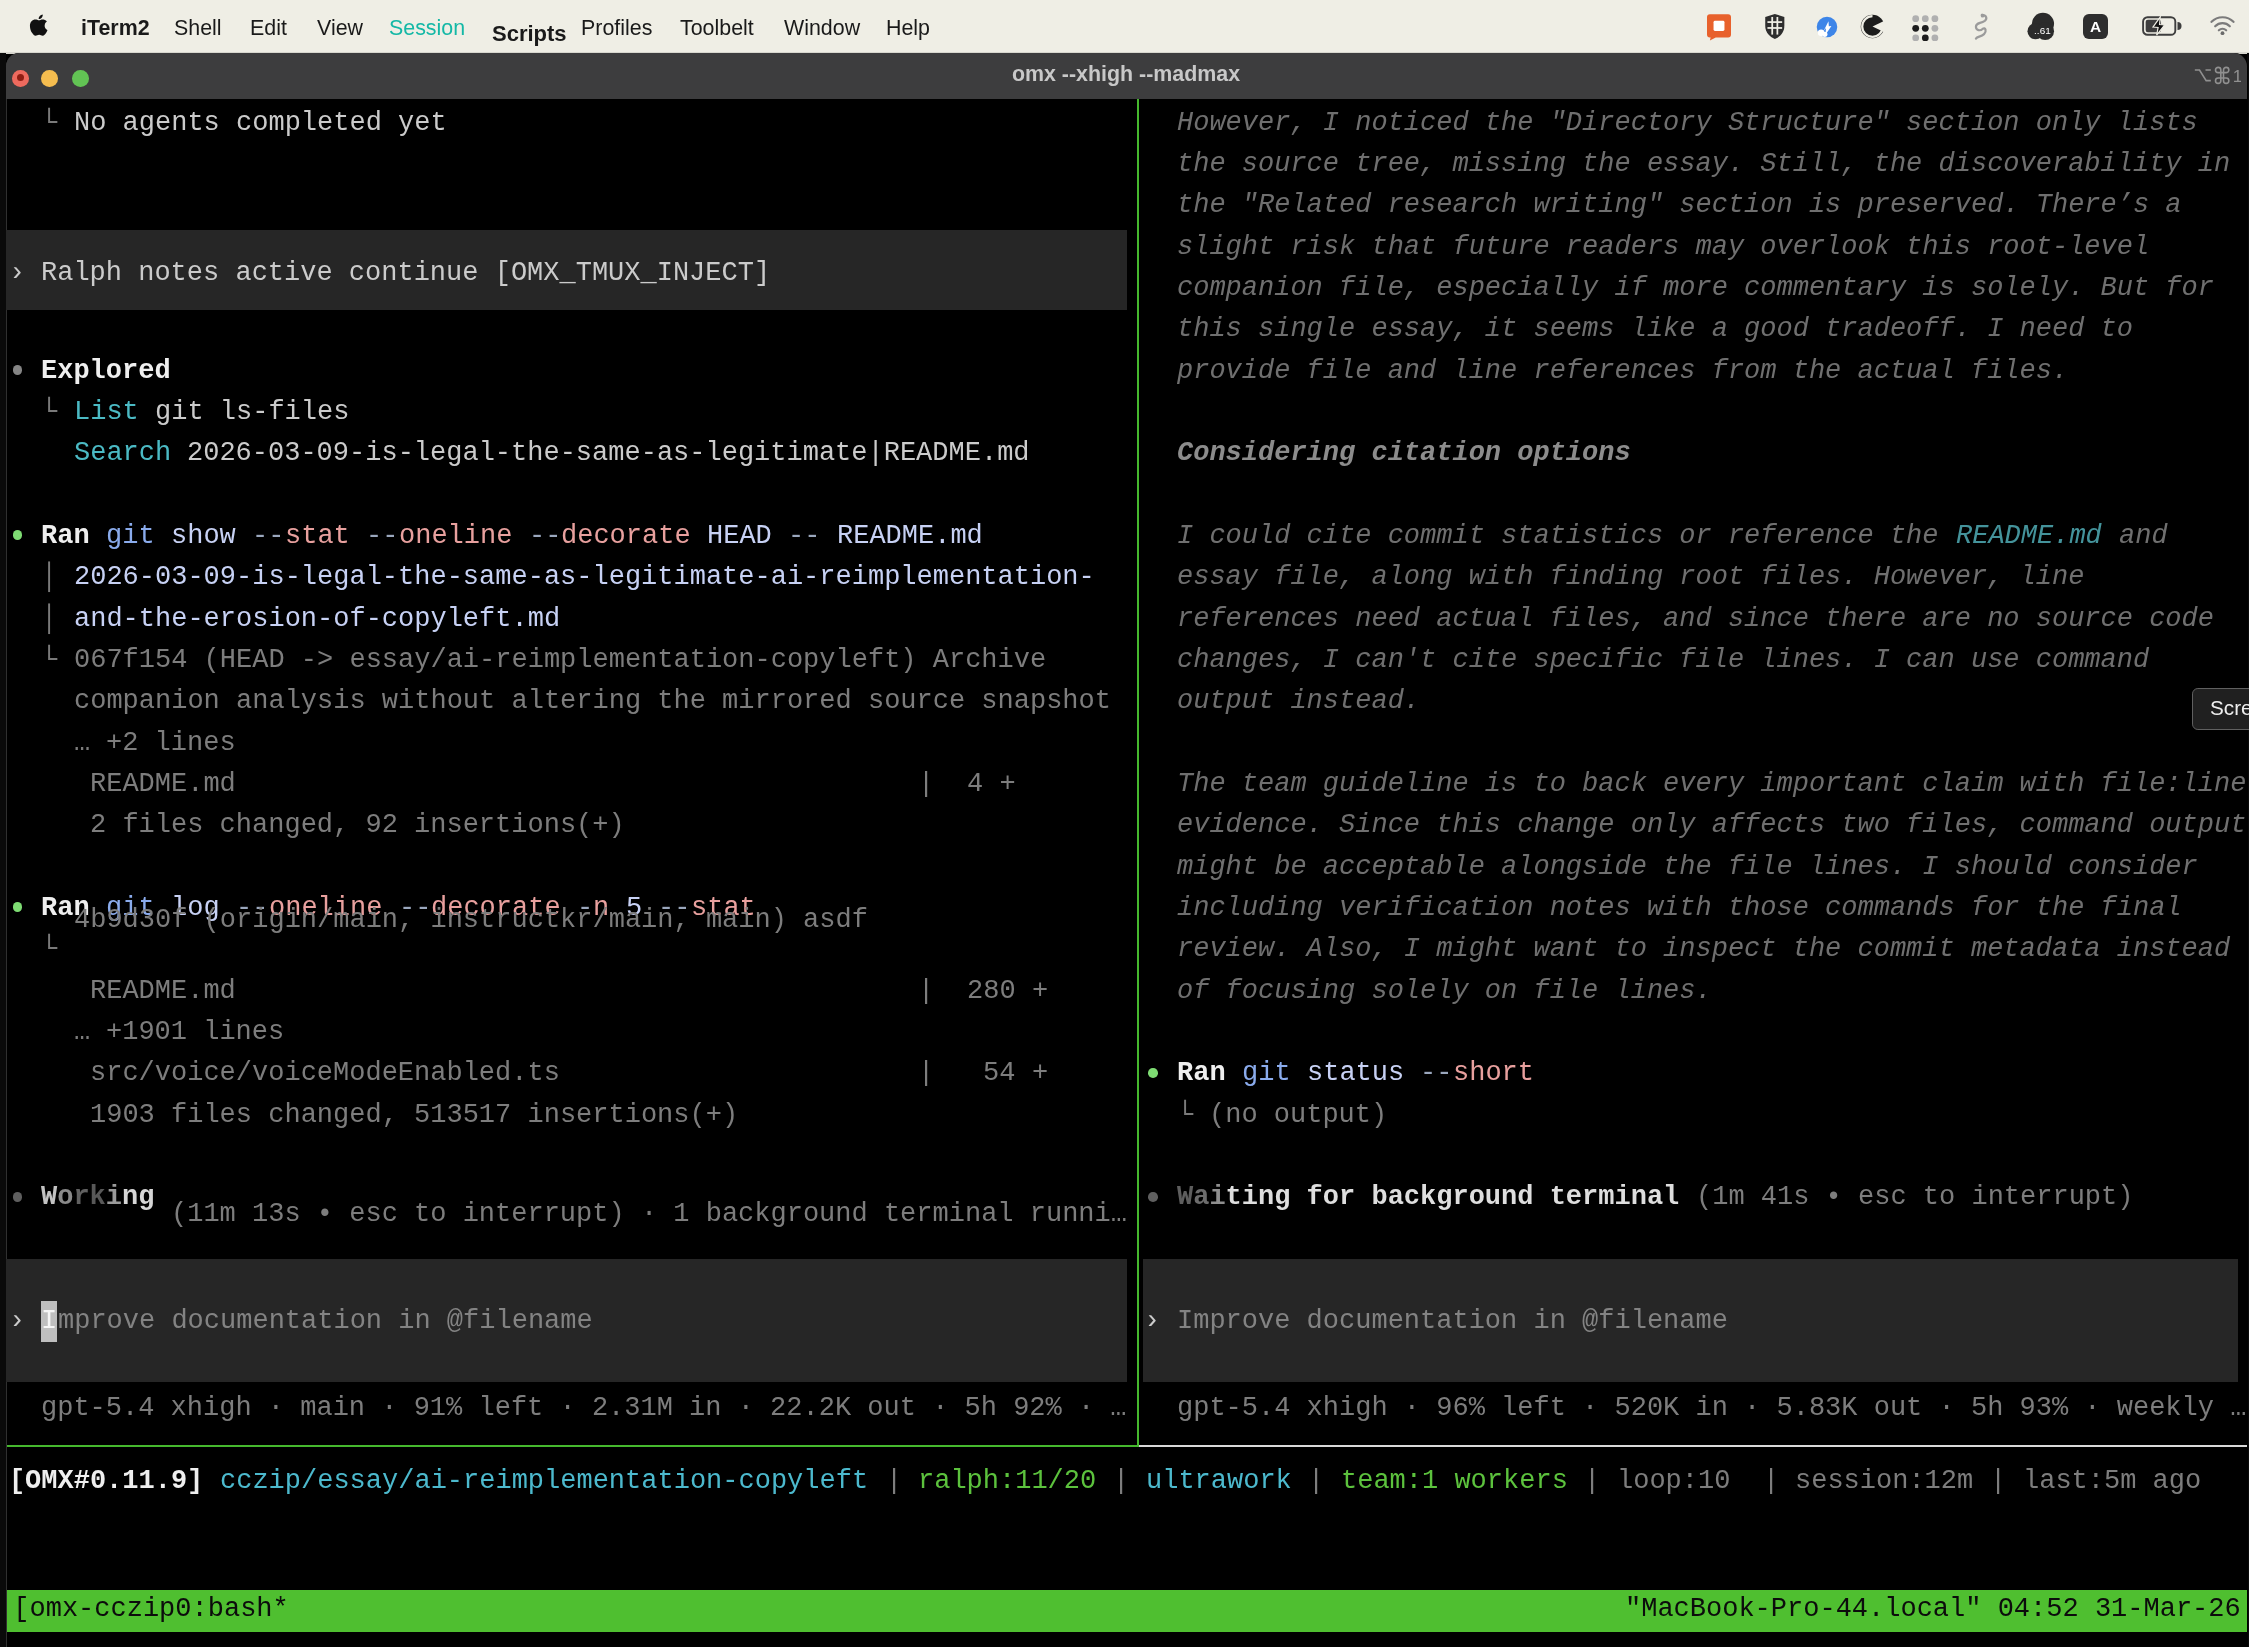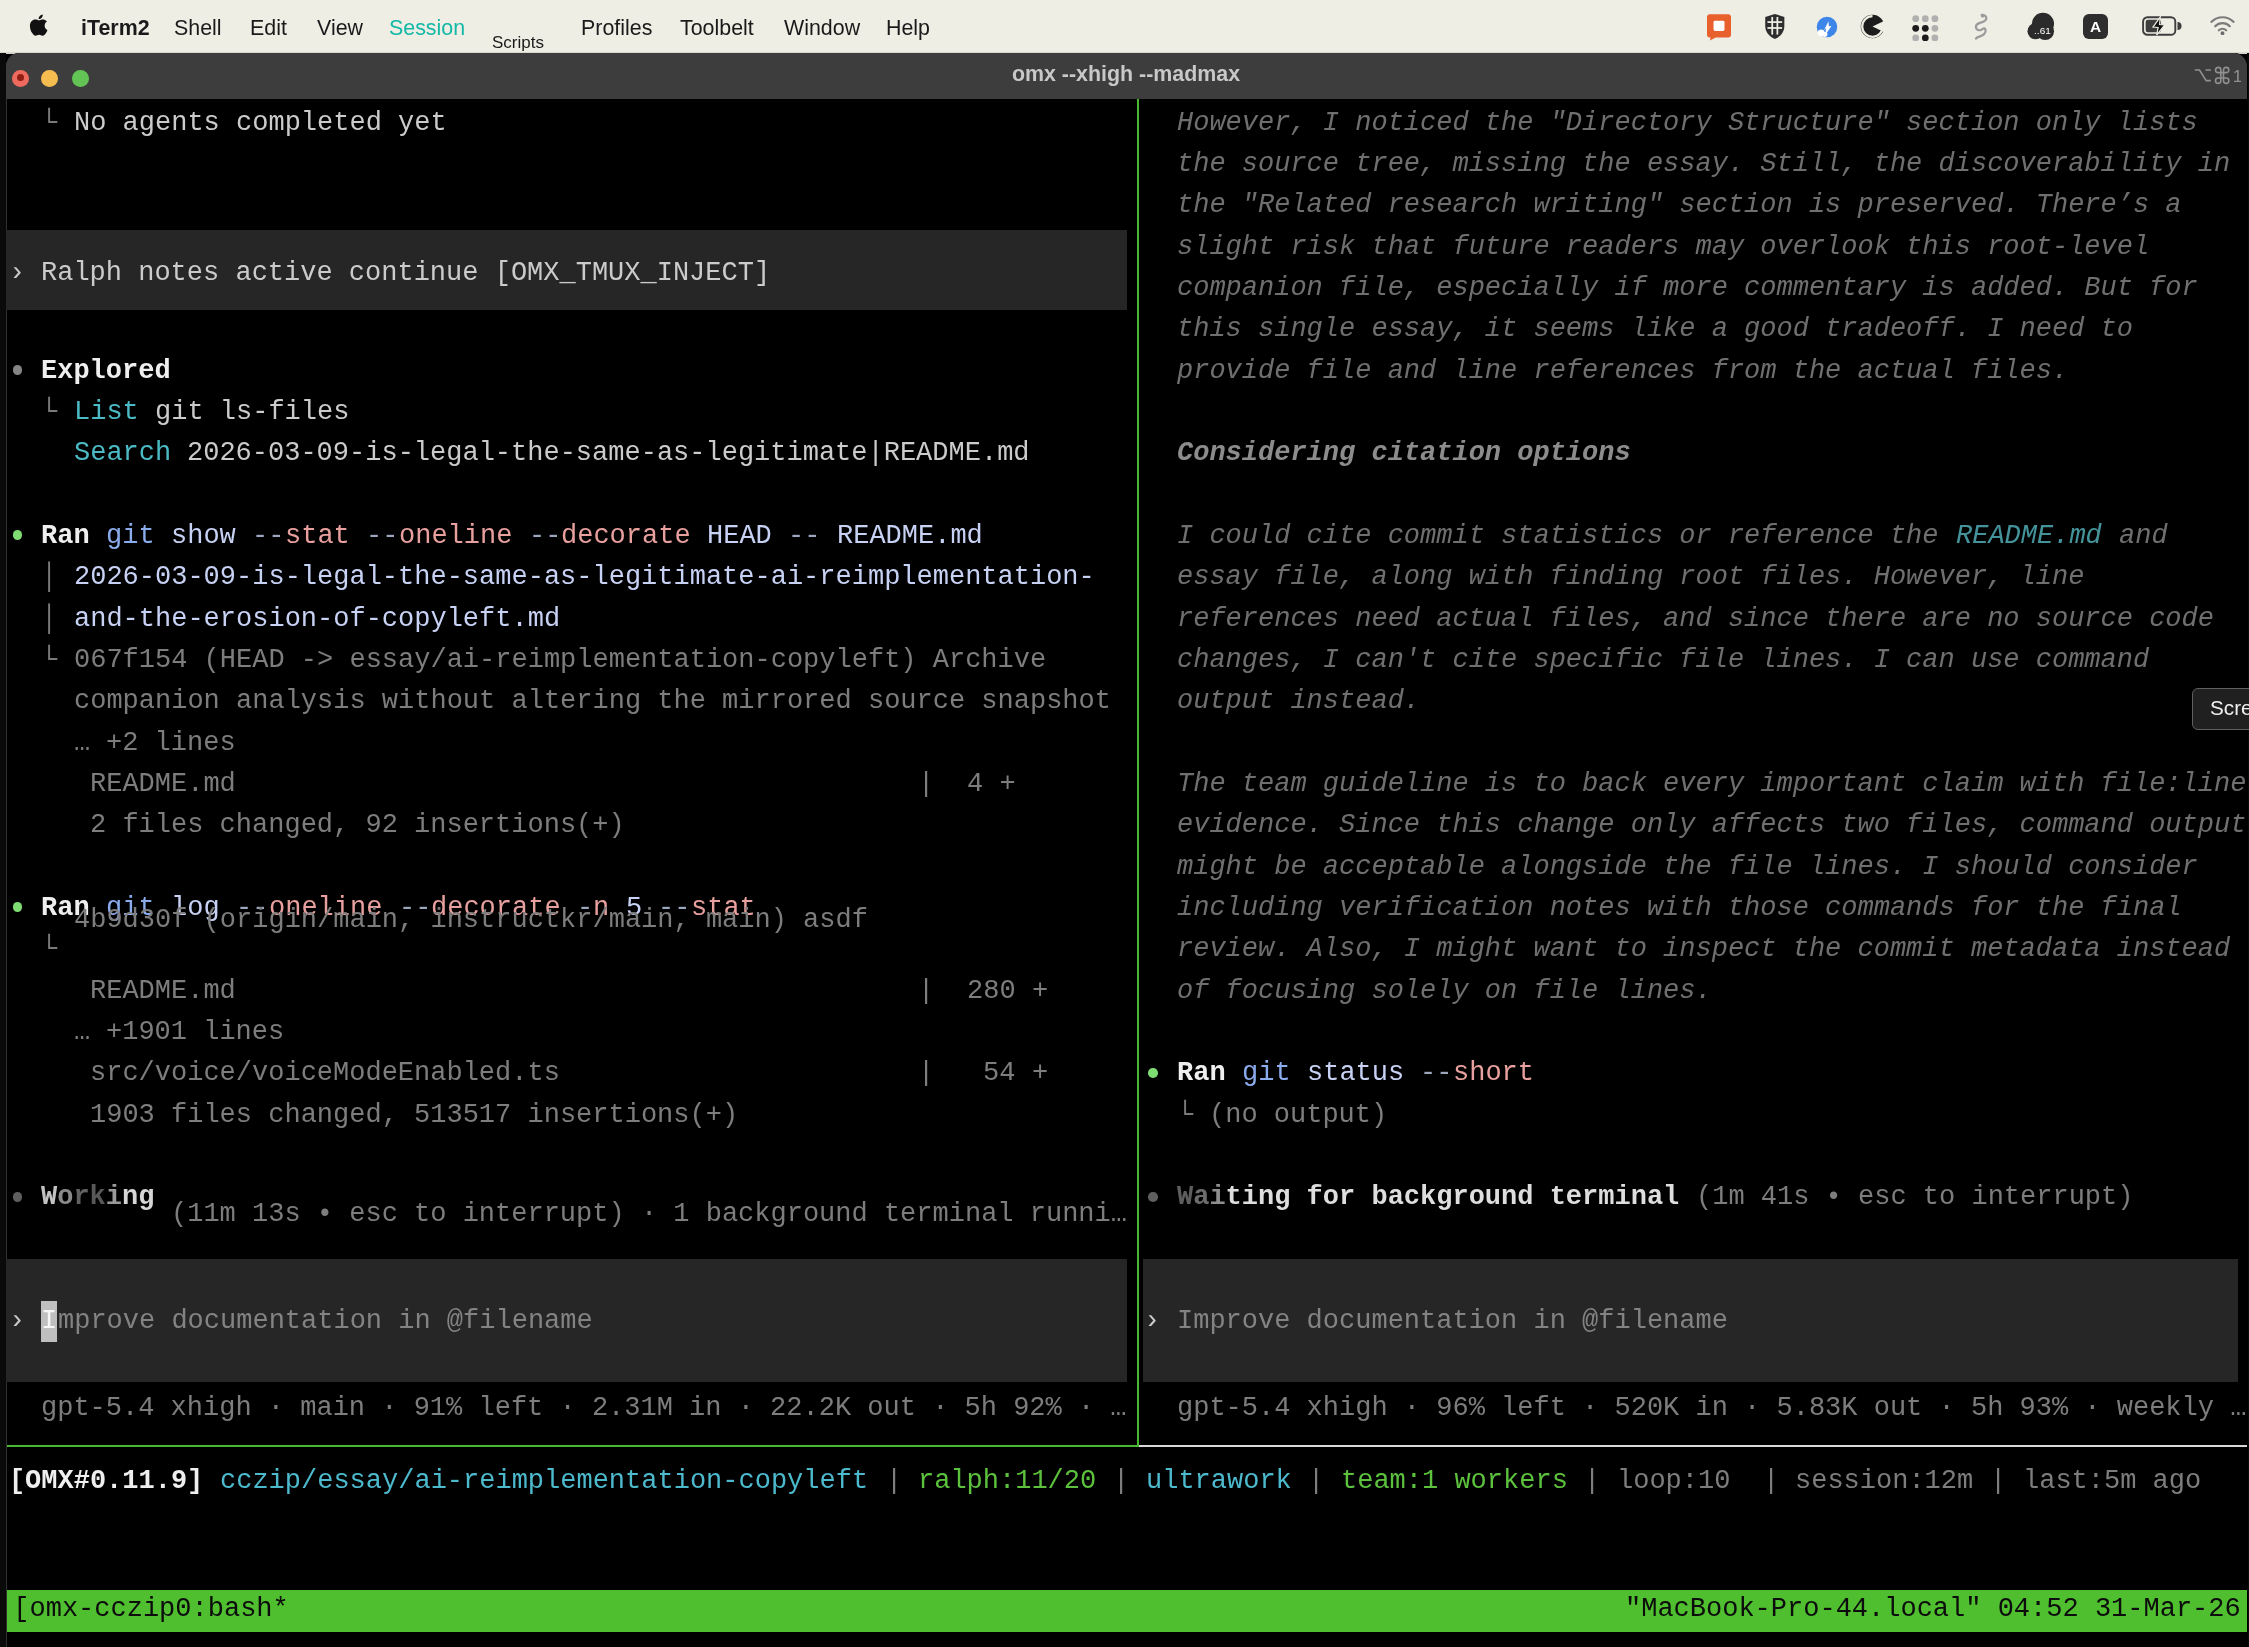--- a/index.html
+++ b/index.html
@@ -21,21 +21,21 @@
 <div style="position:absolute;left:12px;top:70px;width:16.7px;height:16.7px;border-radius:50%;background:#ee6a5e"></div>
 <div style="position:absolute;left:17px;top:74px;width:7px;height:7px;border-radius:50%;background:#8f1d12"></div>
 <div style="position:absolute;left:41px;top:70px;width:16.7px;height:16.7px;border-radius:50%;background:#f5bd4f"></div>
 <div style="position:absolute;left:72px;top:70px;width:16.7px;height:16.7px;border-radius:50%;background:#62c454"></div>
 <div class="s" style="left:1011px;top:53px;width:230px;font-size:21.4px;font-weight:bold;color:#c8c8c8;line-height:43px;text-align:center">omx --xhigh --madmax</div>
 <div class="s" style="left:81px;top:2.2px;font-size:21.4px;font-weight:bold;color:#1a1a1a;line-height:52px">iTerm2</div>
 <div class="s" style="left:174px;top:2.2px;font-size:21.4px;font-weight:normal;color:#1a1a1a;line-height:52px">Shell</div>
 <div class="s" style="left:250px;top:2.2px;font-size:21.4px;font-weight:normal;color:#1a1a1a;line-height:52px">Edit</div>
 <div class="s" style="left:317px;top:2.2px;font-size:21.4px;font-weight:normal;color:#1a1a1a;line-height:52px">View</div>
 <div class="s" style="left:389px;top:2.2px;font-size:21.4px;font-weight:normal;color:#14b8a6;line-height:52px">Session</div>
-<div class="s" style="left:492px;top:17px;font-size:17px;font-weight:normal;color:#1a1a1a;line-height:52px">Scripts</div>
+<div class="s" style="left:492px;top:8px;font-size:22px;font-weight:bold;color:#1a1a1a;line-height:52px">Scripts</div>
 <div class="s" style="left:581px;top:2.2px;font-size:21.4px;font-weight:normal;color:#1a1a1a;line-height:52px">Profiles</div>
 <div class="s" style="left:680px;top:2.2px;font-size:21.4px;font-weight:normal;color:#1a1a1a;line-height:52px">Toolbelt</div>
 <div class="s" style="left:784px;top:2.2px;font-size:21.4px;font-weight:normal;color:#1a1a1a;line-height:52px">Window</div>
 <div class="s" style="left:886px;top:2.2px;font-size:21.4px;font-weight:normal;color:#1a1a1a;line-height:52px">Help</div>
 <svg style="position:absolute;left:28px;top:11.8px" width="20.7" height="27" viewBox="0 0 32 38">
 <path fill="#111" d="M22.5 9.6c-2.1 0-4.3 1.2-5.6 1.2-1.4 0-3.4-1.15-5.6-1.15C7 9.65 3 13.1 3 19.6c0 4.05 1.55 8.3 3.5 11.05 1.65 2.3 3.1 4.2 5.2 4.2 2.05 0 2.95-1.35 5.5-1.35 2.6 0 3.2 1.3 5.5 1.3 2.25 0 3.75-2.05 5.15-4.1 1.6-2.35 2.25-4.6 2.3-4.75-.15-.05-4.4-1.8-4.4-6.7 0-4.25 3.35-6.15 3.55-6.3-1.95-2.85-4.9-3.3-5.9-3.35zM21.2 6.9c1.05-1.3 1.8-3.05 1.6-4.9-1.55.05-3.5 1.05-4.6 2.35-1 1.15-1.9 2.95-1.65 4.7 1.75.15 3.55-.85 4.65-2.15z"></path>
   </svg>
 <svg style="position:absolute;left:1707px;top:14px" width="24" height="26.6" viewBox="0 0 33 36">
 <path fill="#e8612c" d="M4 0h25a4 4 0 0 1 4 4v24a4 4 0 0 1-4 4H12l-8 4 1-4H4a4 4 0 0 1-4-4V4a4 4 0 0 1 4-4z"></path>
 <rect x="9" y="9" width="15" height="14" rx="2" fill="#fff"></rect>
@@ -184,21 +184,21 @@
 <div class="m g" style="left:171px;top:1194px">(11m 13s • esc to interrupt) · 1 background terminal runni…</div>
 <div style="position:absolute;left:41px;top:1301px;width:16px;height:41px;background:#bfbfbf"></div>
 <div class="m d" style="left:8.9px;top:1301px">›</div>
 <div class="m" style="left:41px;top:1301px;color:#f6f6f6">I</div>
 <div class="m dim" style="left:58px;top:1301px">mprove documentation in @filename</div>
 <div class="m g" style="left:41px;top:1388px">gpt-5.4 xhigh · main · 91% left · 2.31M in · 22.2K out · 5h 92% · …</div>
 <div class="m it" style="left:1177px;top:103px">However, I noticed the "Directory Structure" section only lists</div>
 <div class="m it" style="left:1177px;top:144px">the source tree, missing the essay. Still, the discoverability in</div>
 <div class="m it" style="left:1177px;top:185px">the "Related research writing" section is preserved. There’s a</div>
 <div class="m it" style="left:1177px;top:227px">slight risk that future readers may overlook this root-level</div>
-<div class="m it" style="left:1177px;top:268px">companion file, especially if more commentary is added. But for</div>
+<div class="m it" style="left:1177px;top:268px">companion file, especially if more commentary is solely. But for</div>
 <div class="m it" style="left:1177px;top:309px">this single essay, it seems like a good tradeoff. I need to</div>
 <div class="m it" style="left:1177px;top:351px">provide file and line references from the actual files.</div>
 <div class="m itb" style="left:1177px;top:433px">Considering citation options</div>
 <div class="m it" style="left:1177px;top:516px">I could cite commit statistics or reference the </div>
 <div class="m itt" style="left:1956px;top:516px">README.md</div>
 <div class="m it" style="left:2119px;top:516px">and</div>
 <div class="m it" style="left:1177px;top:557px">essay file, along with finding root files. However, line</div>
 <div class="m it" style="left:1177px;top:599px">references need actual files, and since there are no source code</div>
 <div class="m it" style="left:1177px;top:640px">changes, I can't cite specific file lines. I can use command</div>
 <div class="m it" style="left:1177px;top:681px">output instead.</div>

